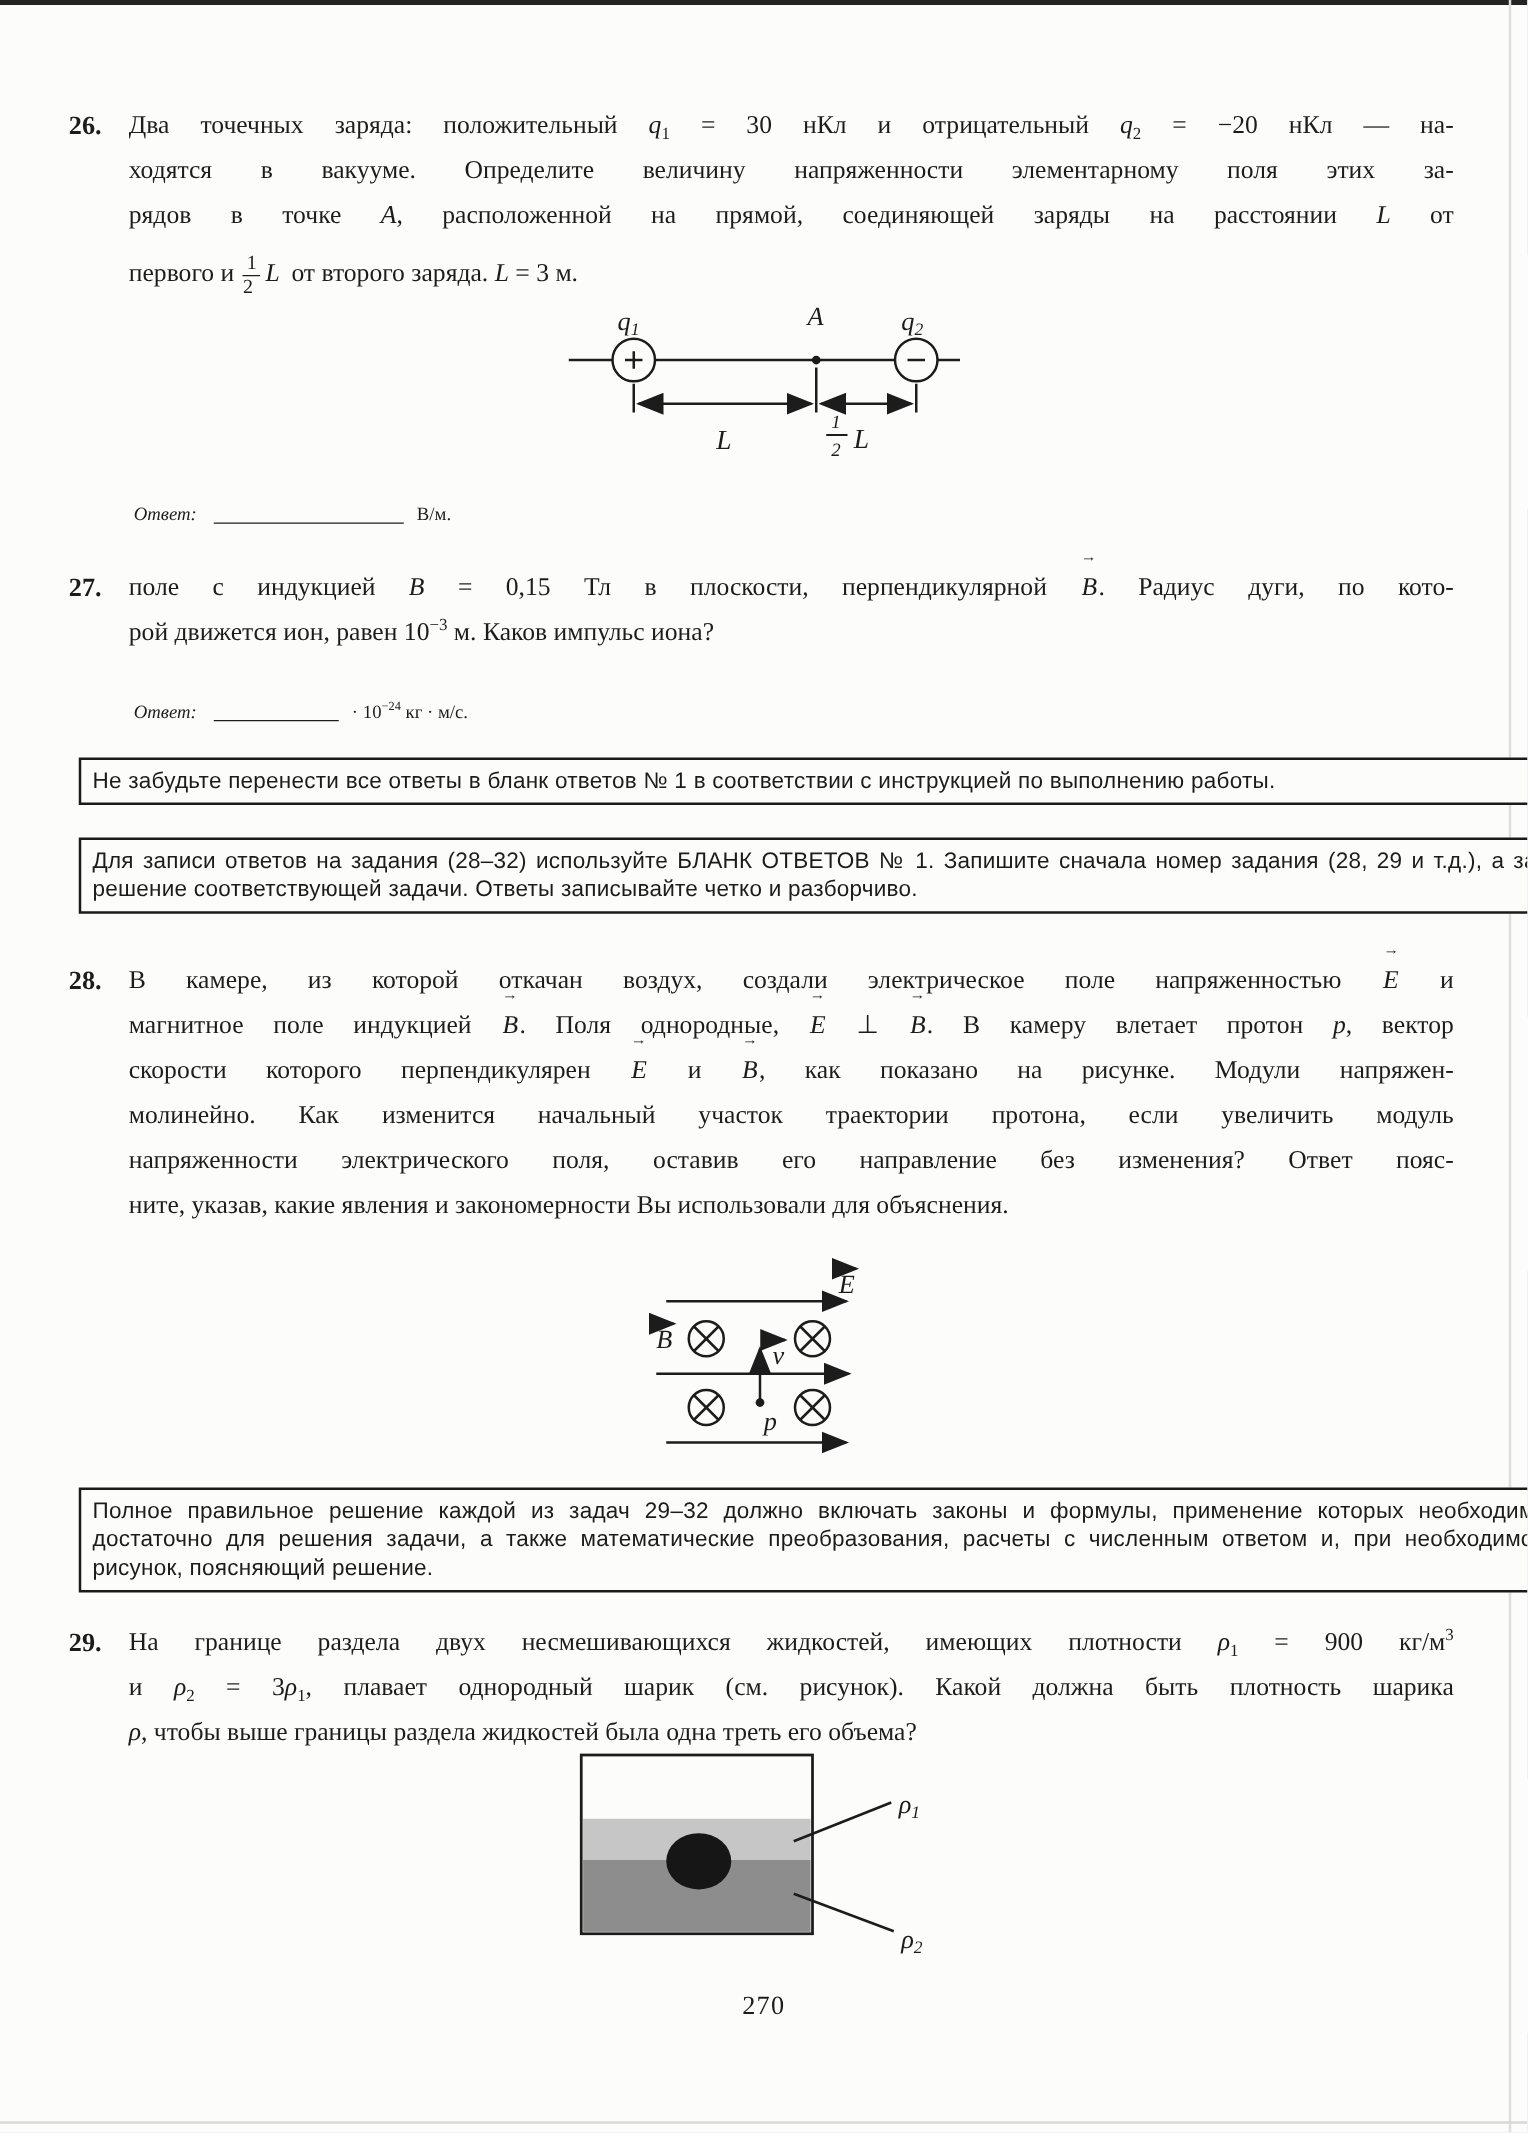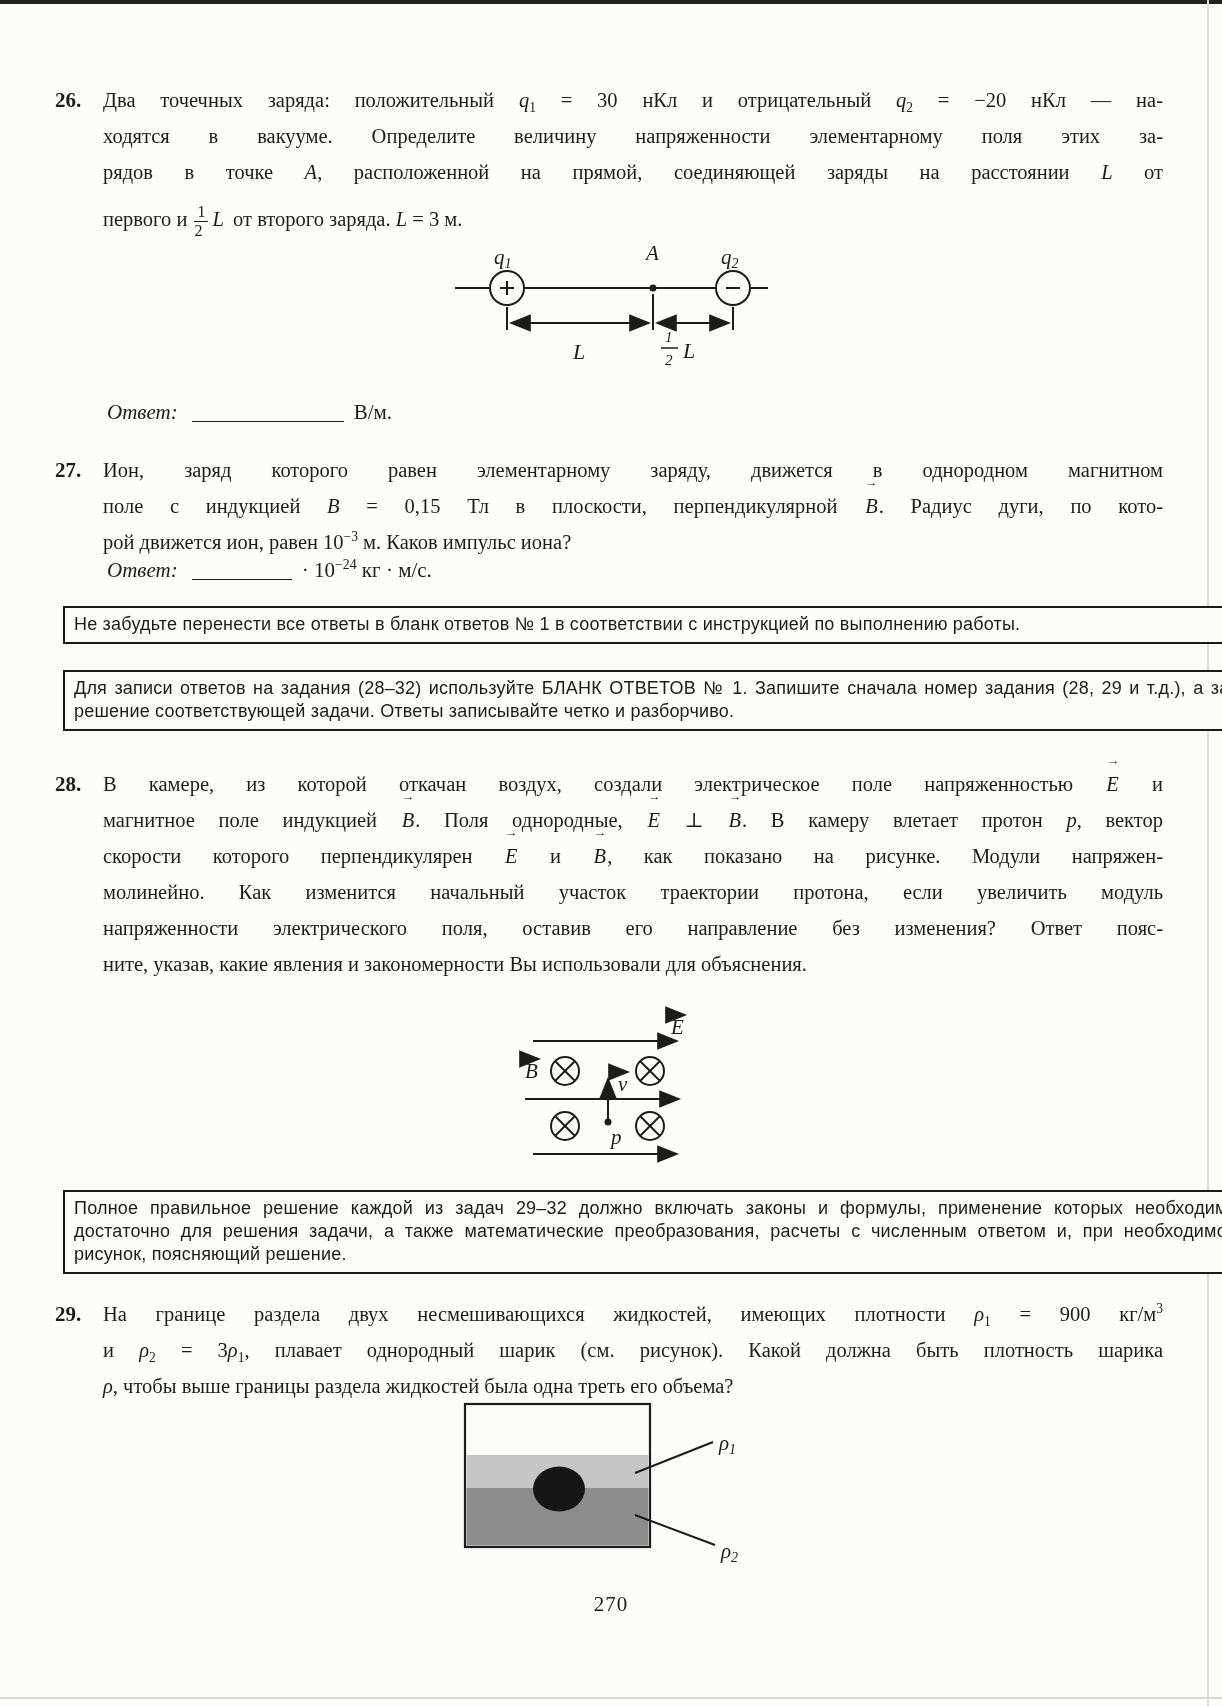--- a/index.html
+++ b/index.html
@@ -9,39 +9,39 @@
     font-family:"Liberation Serif","DejaVu Serif",serif;
     overflow:hidden;
   }
   .scan-top    { position:absolute; top:0; left:0; right:0; height:4px; background:#242424; }
   .scan-right  { position:absolute; top:0; right:13px; width:2px; height:100%; background:#dddddb; }
   .scan-bottom { position:absolute; left:0; right:0; bottom:7px; height:2px; background:#d8d8d6; }
 
   .problem { position:absolute; left:55px; width:1115px; }
   .pnum  { position:absolute; left:0; top:0; font-weight:bold; font-size:21px; line-height:36px;text-align:right; }
   .ptext { margin-left:48px; width:1060px; font-size:20.5px; }
-  .pline { line-height:36px; height:36px; text-align:justify; text-align-last:justify; }
+  .pline { line-height:36px; height:36px; text-align:justify; text-align-last:justify;font-family:Liberation Serif, serif; }
   .pline-last { text-align-last:left; }
   .tall  { height:58px; line-height:58px; }
 
   i { font-style:italic; }
   sub { font-size:0.66em; line-height:0; }
   sup { font-size:0.66em; line-height:0; vertical-align:super; }
 
   .vec { font-style:italic; position:relative; display:inline-block; padding:0 1px; }
   .vec::before {
     content:"→"; position:absolute; top:-0.78em; left:50%;
     transform:translateX(-50%) scale(0.62,0.5);
     font-style:normal; line-height:1;
   }
   .frac { display:inline-flex; flex-direction:column; vertical-align:middle; text-align:center;
           line-height:1.1; font-size:0.78em; margin:0 4px 0 2px; }
   .frac span:first-child { border-bottom:1.6px solid #1c1c1c; padding:0 3px; }
 
-  .answer { position:absolute; left:107px; font-size:21px; line-height:28px;text-align:right; }
+  .answer { position:absolute; left:107px; font-size:15px; line-height:28px;text-align:right; }
   .ans-label { font-style:italic; }
   .blank { display:inline-block; border-bottom:1.8px solid #1c1c1c; height:20px;
            vertical-align:-3px; margin:0 10px 0 14px; }
 
   .notice {
     position:absolute; left:63px; width:1208px; box-sizing:border-box;
     border:2px solid #1a1a1a; background:#fcfcfa;
     font-family:"Liberation Sans","DejaVu Sans",sans-serif;
     font-size:18px; line-height:23px; letter-spacing:0.2px;
     padding:5px 9px 6px; text-align:justify;
@@ -106,21 +106,20 @@
     <text class="svg-it svg-big" x="273" y="134">L</text>
   </svg>
 
   <div class="answer" style="top:398px">
     <span class="ans-label">Ответ:</span><span class="blank" style="width:152px"></span><span>В/м.</span>
   </div>
 
   <section class="problem" style="top:452px">
     <span class="pnum">27.</span>
     <div class="ptext">
-      <div class="pline">Ион, заряд которого равен элементарному заряду, движется в однородном магнитном</div>
       <div class="pline">поле с индукцией <i>B</i> = 0,15 Тл в плоскости, перпендикулярной <span class="vec">B</span>. Радиус дуги, по кото-</div>
       <div class="pline pline-last">рой движется ион, равен 10<sup>−3</sup> м. Каков импульс иона?</div>
     </div>
   </section>
 
   <div class="answer" style="top:556px">
     <span class="ans-label">Ответ:</span><span class="blank" style="width:100px"></span><span>· 10<sup>−24</sup> кг · м/с.</span>
   </div>
 
   <div class="notice" style="top:606px">

